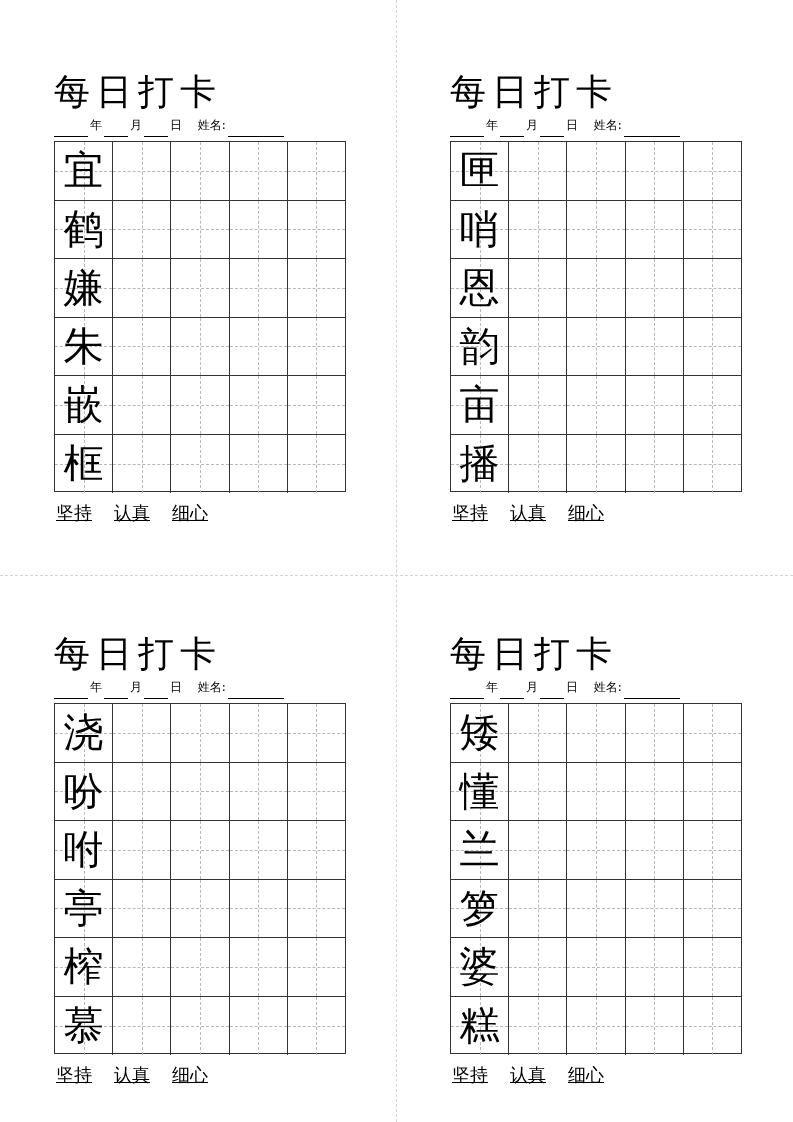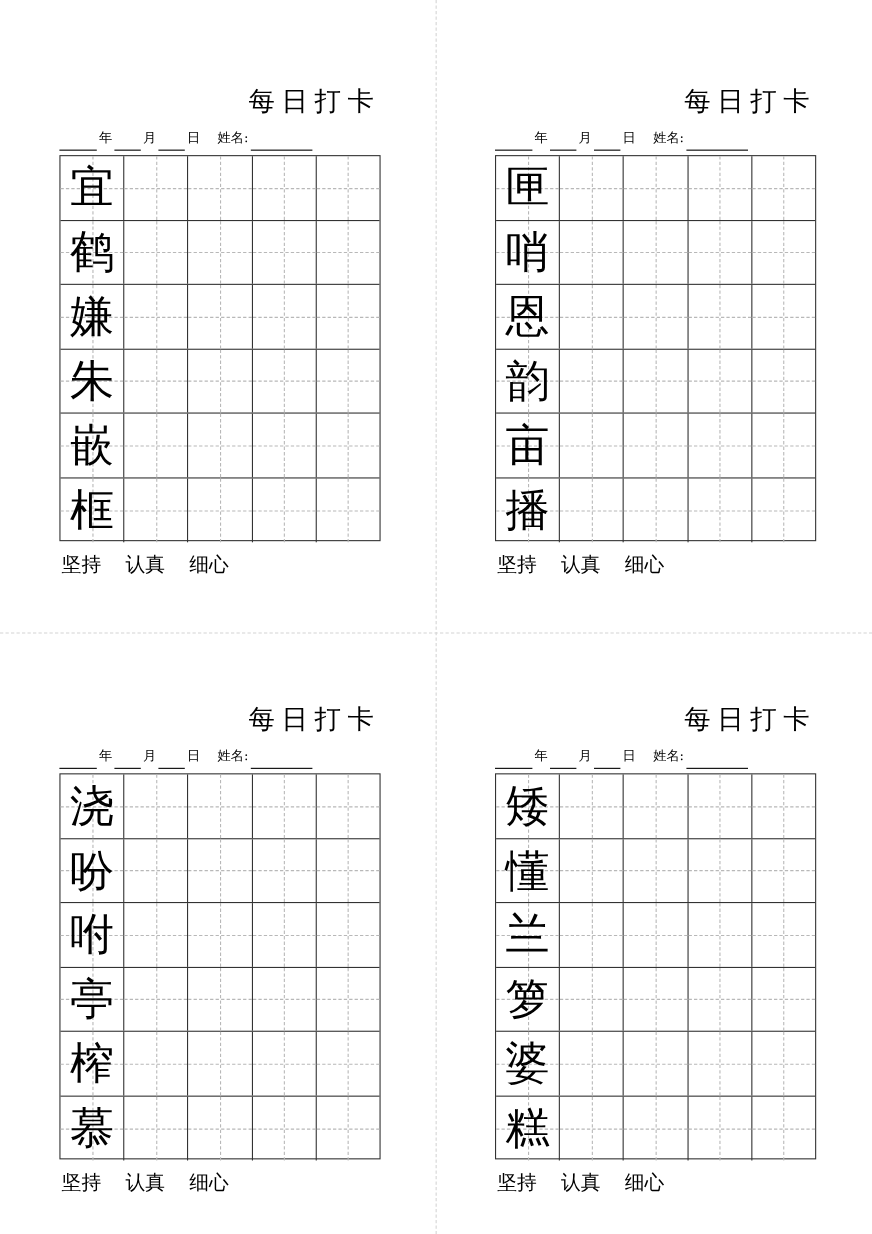--- a/index.html
+++ b/index.html
@@ -3,40 +3,40 @@
   <meta charset="utf-8">
   <style>
     html, body { margin: 0; padding: 0; background: #ffffff; }
     body { width: 793px; height: 1122px; position: relative; overflow: hidden;
            font-family: "DejaVu Serif", "Liberation Serif", serif; color: #000; }
     .divider-v { position: absolute; left: 396px; top: 0; width: 0; height: 1122px;
                  border-left: 1px dashed #d4d4d4; }
     .divider-h { position: absolute; left: 0; top: 575px; width: 793px; height: 0;
                  border-top: 1px dashed #d4d4d4; }
     .card { position: absolute; width: 292px; }
-    .card-title { position: absolute; left: 0; width: 292px; top: 0; text-align: right;
-                  font-size: 24px; letter-spacing: 6px; line-height: 34px; }
+    .card-title { position: absolute; left: 0; width: 292px; top: 0; text-align: left;
+                  font-size: 36px; letter-spacing: 6px; line-height: 34px; }
     .date-line { position: absolute; left: 0; top: 38px; width: 292px; height: 24px;
                  font-size: 12px; line-height: 24px; white-space: nowrap; }
     .blank { display: inline-block; border-bottom: 1px solid #000; height: 20px; vertical-align: bottom; }
     .b3 { width: 34px; } .b2 { width: 24px; } .b5 { width: 56px; }
     .date-line span.lbl { margin: 0 2px; }
     .grid { position: absolute; left: 0; top: 66px; width: 292px; height: 351px;
             border: 1px solid #333; box-sizing: border-box; }
     .row { position: relative; height: 58.5px; border-bottom: 1px solid #333; box-sizing: border-box; display: flex; }
     .row:last-child { border-bottom: none; }
     .cell { position: relative; flex: 1; border-right: 1px solid #333; box-sizing: border-box; }
     .cell:last-child { border-right: none; }
     .cell::before { content: ""; position: absolute; left: 50%; top: 0; bottom: 0; border-left: 1px dashed #b8b8b8; }
     .cell::after { content: ""; position: absolute; top: 50%; left: 0; right: 0; border-top: 1px dashed #b8b8b8; }
     .glyph { position: absolute; left: 0; right: 0; top: 0; bottom: 0; display: flex;
              align-items: center; justify-content: center; font-size: 40px; z-index: 2;
              font-family: "DejaVu Serif", "Liberation Serif", serif; }
     .motto { position: absolute; left: 2px; top: 426px; font-size: 18px; white-space: nowrap; }
-    .motto span { margin-right: 22px; }
+    .motto span { margin-right: 22px; text-decoration: underline; }
   </style>
 </head>
 <body>
 
 <div class="divider-v"></div>
 <div class="divider-h"></div>
 
 <div id="cards">
     <div class="card" style="left: 54px; top: 75px;">
     <div class="card-title">每日打卡</div>

